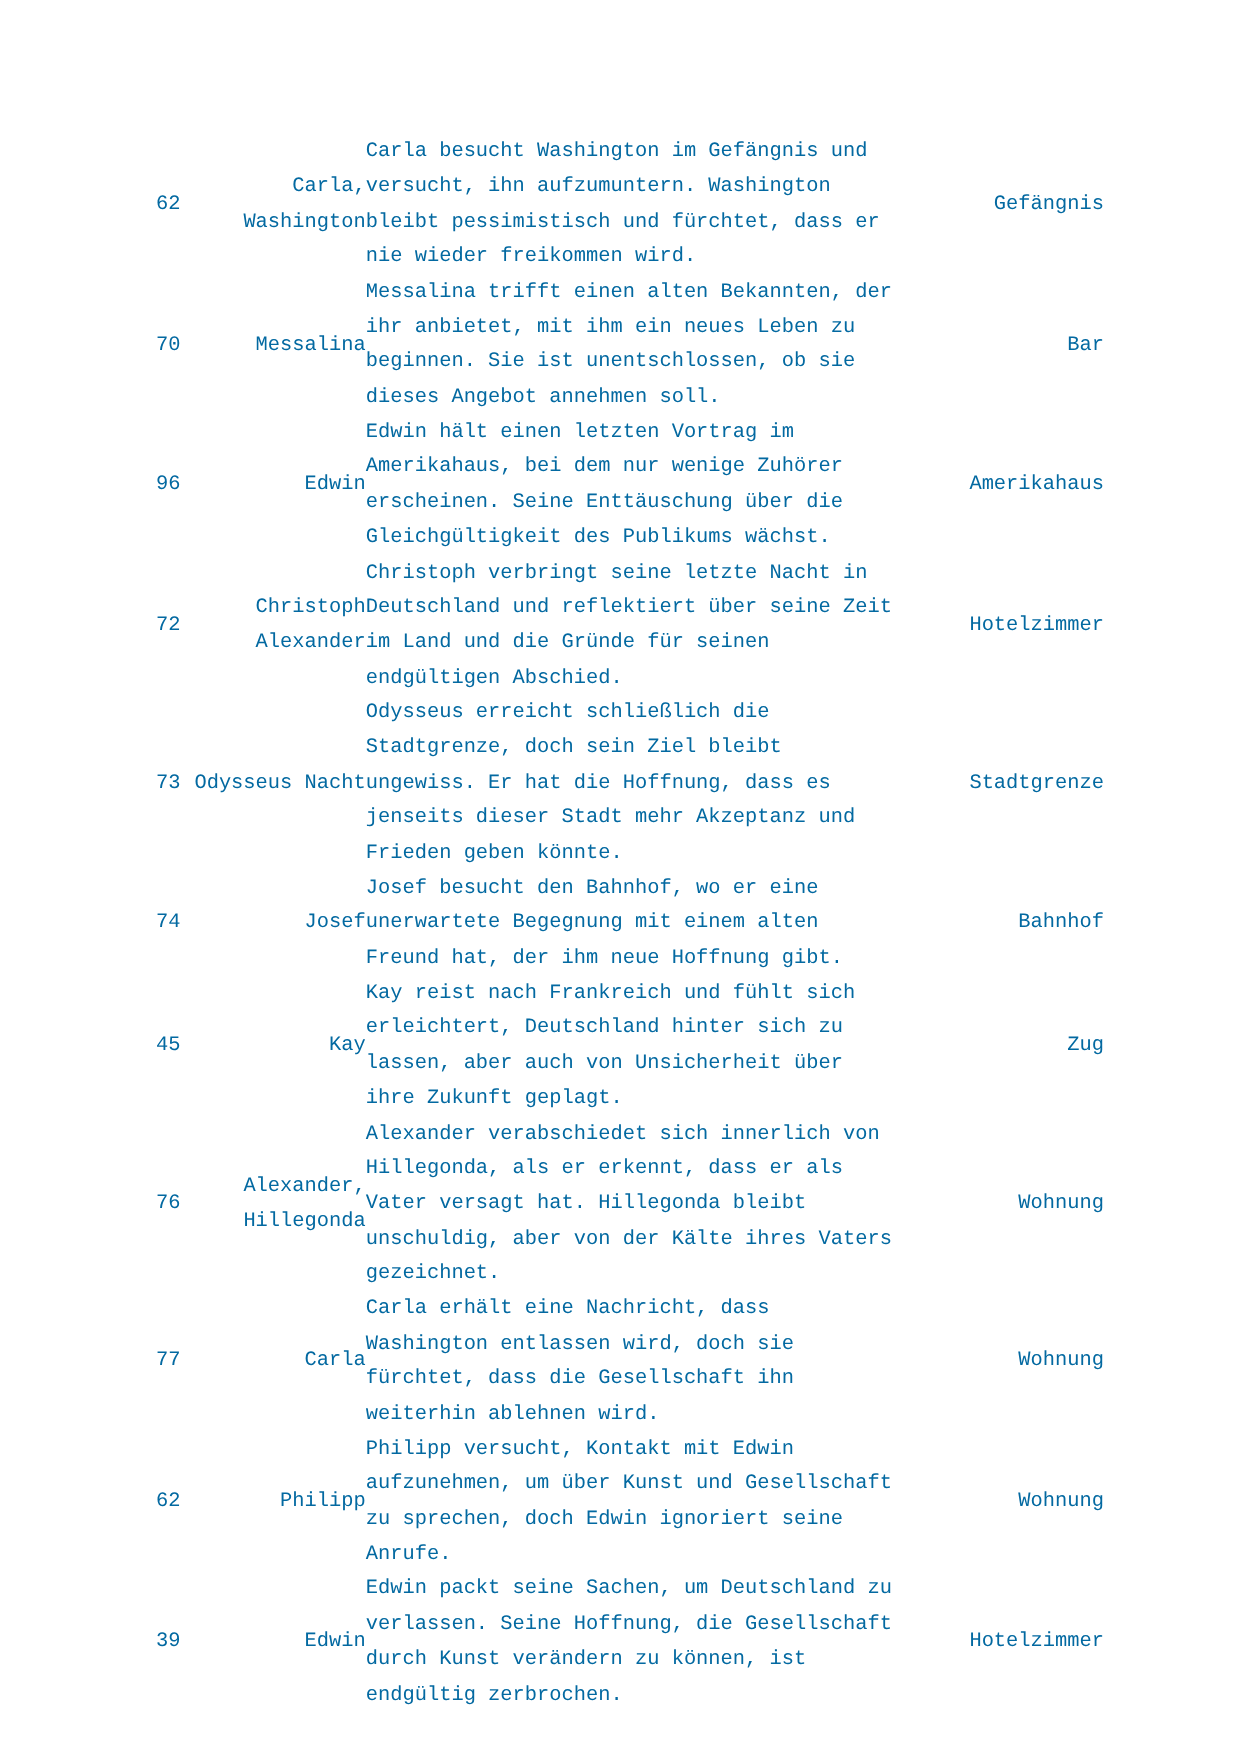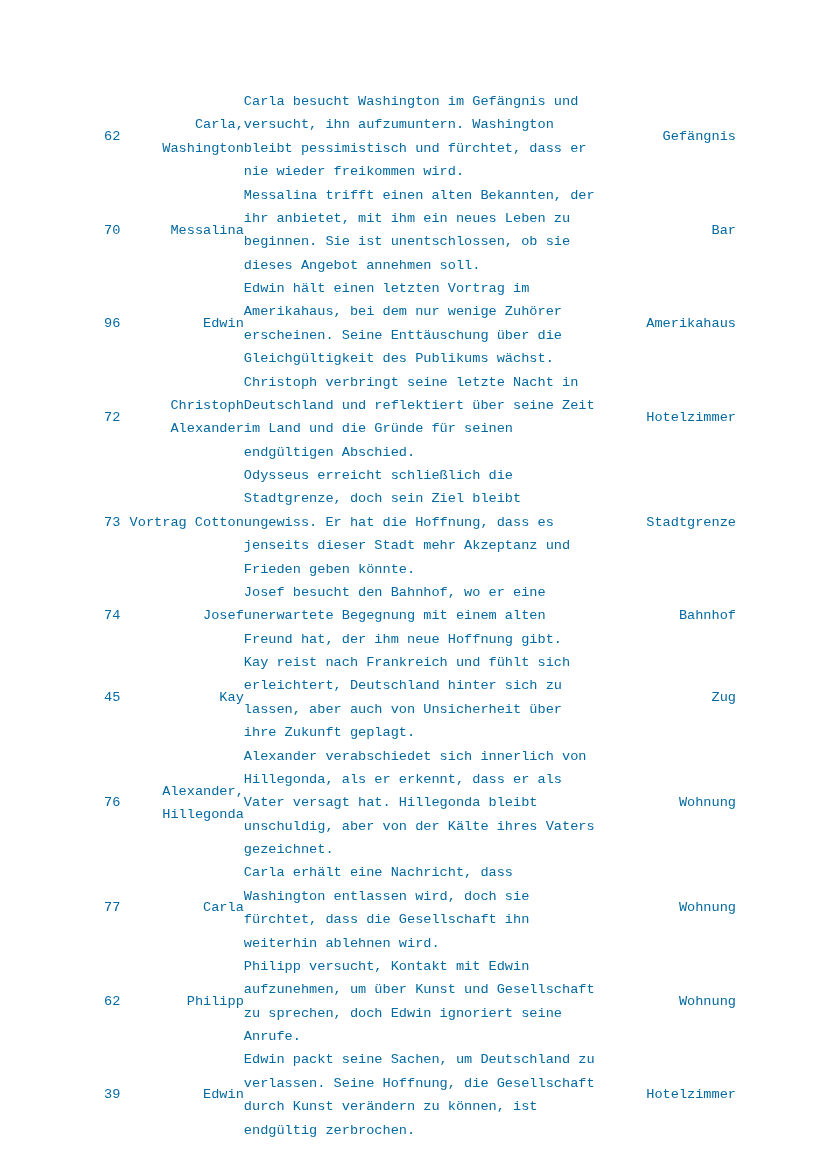--- a/index.html
+++ b/index.html
@@ -114,21 +114,21 @@
             <td class="col-place">Amerikahaus</td>
           </tr>
           <tr class="scene-row">
             <td class="col-index">72</td>
             <td class="col-names">Christoph Alexander</td>
             <td class="col-desc">Christoph verbringt seine letzte Nacht in Deutschland und reflektiert über seine Zeit im Land und die Gründe für seinen endgültigen Abschied.</td>
             <td class="col-place">Hotelzimmer</td>
           </tr>
           <tr class="scene-row">
             <td class="col-index">73</td>
-            <td class="col-names">Vortrag Cotton</td>
+            <td class="col-names">Odysseus Nacht</td>
             <td class="col-desc">Odysseus erreicht schließlich die Stadtgrenze, doch sein Ziel bleibt ungewiss. Er hat die Hoffnung, dass es jenseits dieser Stadt mehr Akzeptanz und Frieden geben könnte.</td>
             <td class="col-place">Stadtgrenze</td>
           </tr>
           <tr class="scene-row">
             <td class="col-index">74</td>
             <td class="col-names">Josef</td>
             <td class="col-desc">Josef besucht den Bahnhof, wo er eine unerwartete Begegnung mit einem alten Freund hat, der ihm neue Hoffnung gibt.</td>
             <td class="col-place">Bahnhof</td>
           </tr>
           <tr class="scene-row">

